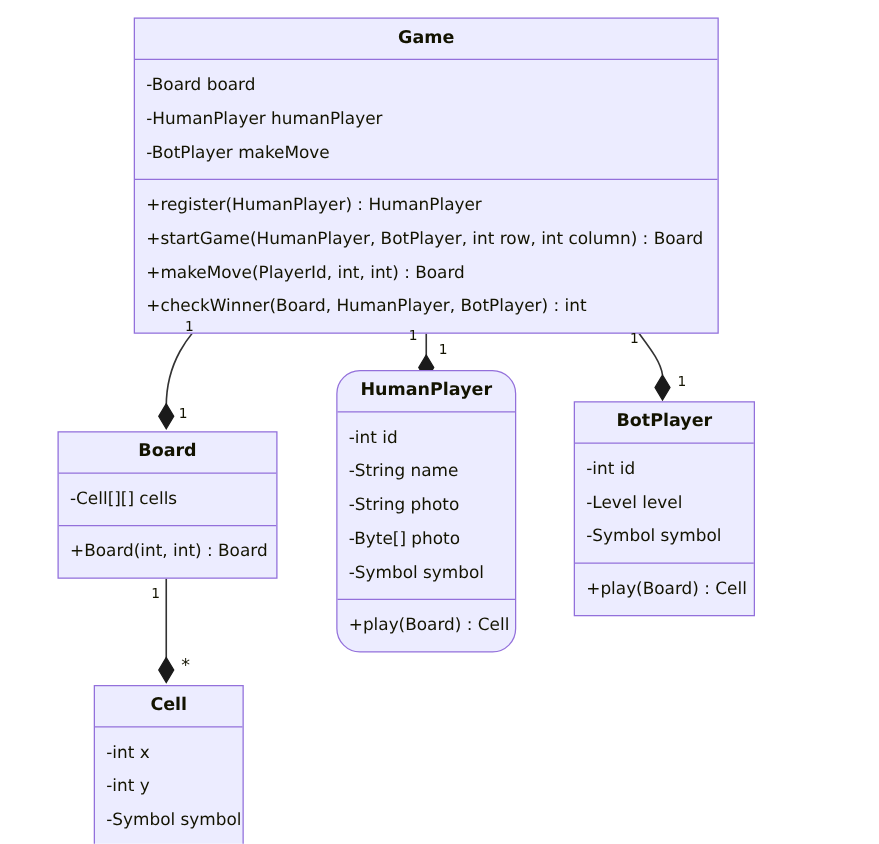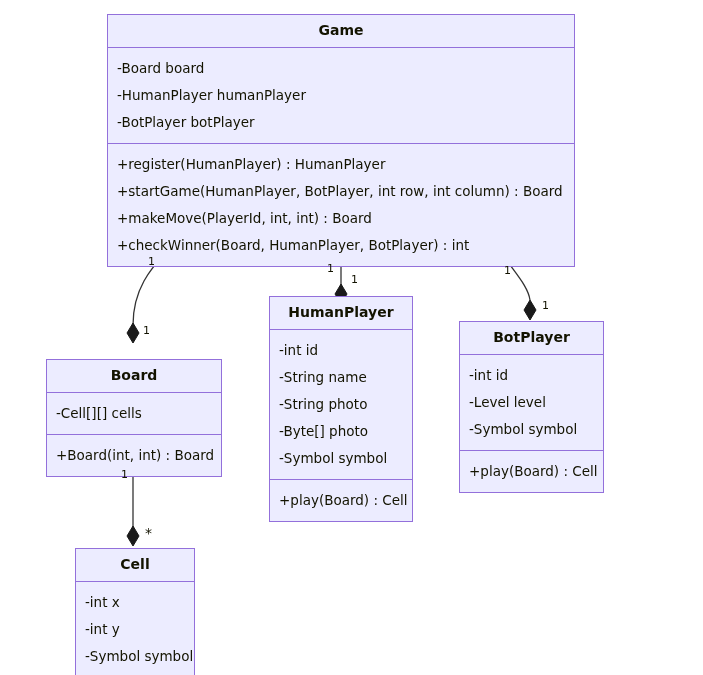--- a/index.html
+++ b/index.html
@@ -90,41 +90,41 @@
 
     <line x1="133" y1="450" x2="133" y2="528" stroke="#333333" stroke-width="1.3"></line>
     <polygon points="133,526 139,536 133,546 127,536" fill="#1a1a1a" stroke="#1a1a1a" stroke-width="1"></polygon>
   </svg>
 
   <div class="uml-class" style="left:107px; top:14px; width:468px;">
     <div class="uml-header">Game</div>
     <div class="uml-section">
       <div class="uml-row">-Board board</div>
       <div class="uml-row">-HumanPlayer humanPlayer</div>
-      <div class="uml-row">-BotPlayer botPlayer</div>
+      <div class="uml-row">-BotPlayer makeMove</div>
     </div>
     <div class="uml-section last">
       <div class="uml-row">+register(HumanPlayer) : HumanPlayer</div>
       <div class="uml-row">+startGame(HumanPlayer, BotPlayer, int row, int column) : Board</div>
       <div class="uml-row">+makeMove(PlayerId, int, int) : Board</div>
       <div class="uml-row">+checkWinner(Board, HumanPlayer, BotPlayer) : int</div>
     </div>
   </div>
 
-  <div class="uml-class" style="left:46px; top:359px; width:176px;">
+  <div class="uml-class" style="left:46px; top:345px; width:176px;">
     <div class="uml-header">Board</div>
     <div class="uml-section">
       <div class="uml-row">-Cell[][] cells</div>
     </div>
     <div class="uml-section last">
       <div class="uml-row">+Board(int, int) : Board</div>
     </div>
   </div>
 
-  <div class="uml-class" style="left:269px; top:296px; width:144px;">
+  <div class="uml-class" style="left:269px; top:296px; width:144px;border-radius:19px;">
     <div class="uml-header">HumanPlayer</div>
     <div class="uml-section">
       <div class="uml-row">-int id</div>
       <div class="uml-row">-String name</div>
       <div class="uml-row">-String photo</div>
       <div class="uml-row">-Byte[] photo</div>
       <div class="uml-row">-Symbol symbol</div>
     </div>
     <div class="uml-section last">
       <div class="uml-row">+play(Board) : Cell</div>

